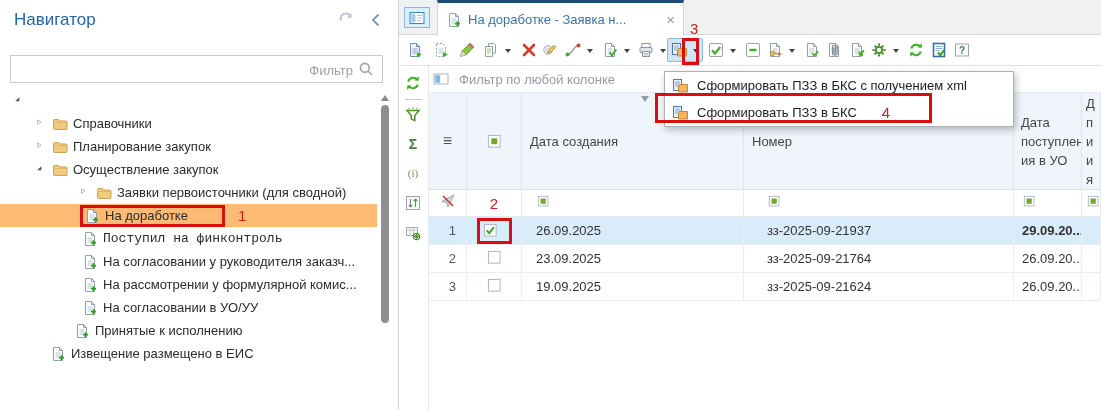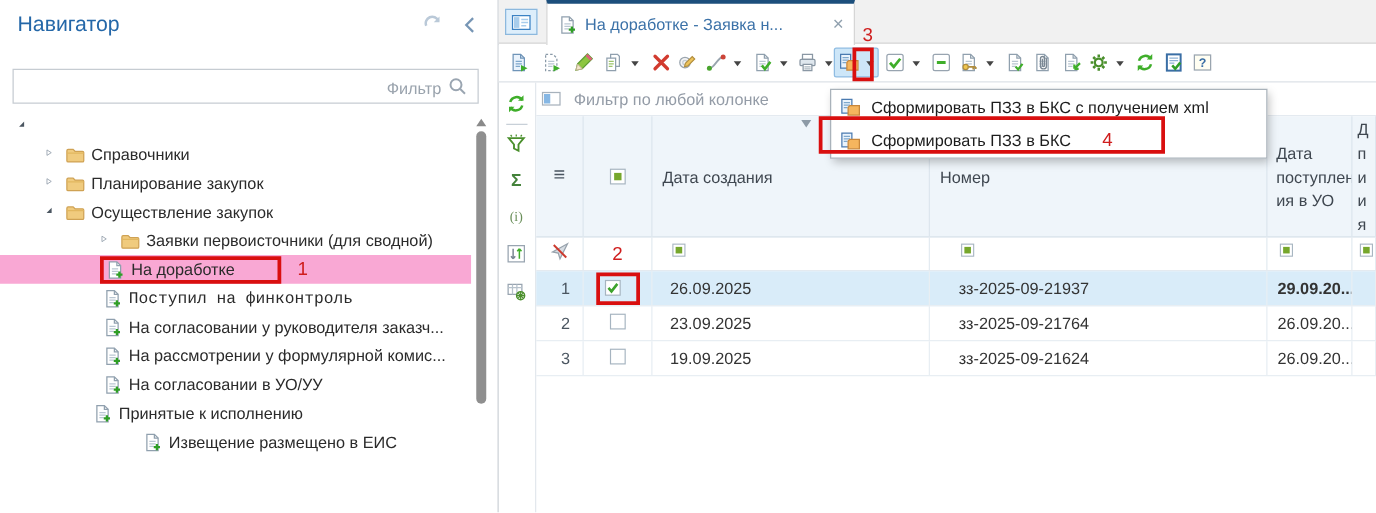--- a/index.html
+++ b/index.html
@@ -9,21 +9,21 @@
   
   .sidebar{position:absolute;left:0;top:0;width:399px;height:410px;background:#fff;border-right:1px solid #cdd2d7;box-sizing:border-box;}
   .sb-title{position:absolute;left:14px;top:10px;font-size:17px;color:#2467a8;}
   .sb-btn{position:absolute;top:10px;width:20px;height:20px;display:flex;align-items:center;justify-content:center;}
   .filter-box{position:absolute;left:10px;top:55px;width:373px;height:28px;border:1px solid #c6ccd2;box-sizing:border-box;background:#fff;}
   .filter-box input{border:0;outline:0;width:330px;height:24px;margin:1px 0 0 10px;font:13px "Liberation Sans",sans-serif;color:#b91c1c;background:transparent;text-align:right;}
   .filter-box input::placeholder{color:#9aa3ad;}
   .search-ic{position:absolute;right:8px;top:5px;}
   .tree{position:absolute;left:0;top:89px;width:377px;height:321px;overflow:hidden;}
   .tree-item{height:23px;display:flex;align-items:center;font-size:13px;color:#2b2b2b;white-space:nowrap;box-sizing:border-box;cursor:default;}
-  .tree-item.sel{background:#f9a8d4;}
+  .tree-item.sel{background:#fdba74;}
   .ar{width:13px;display:inline-flex;justify-content:center;margin-right:3px;flex:none;}
   .ic{display:inline-flex;width:16px;height:16px;flex:none;align-items:center;justify-content:center;}
   .tbox{display:inline-flex;align-items:center;gap:5px;padding:1px 2px;}
   .tbox.anno-border{border:3px solid #d90f0f;padding:0 34px 0 1px;margin:-1px 0;}
   .anno-num{color:#cf1d1d;font-size:15px;margin-left:13px;}
   .sb-scroll{position:absolute;left:378px;top:89px;width:14px;height:321px;}
   .sb-up{position:absolute;left:3px;top:2px;width:0;height:0;border:4px solid transparent;border-bottom:6px solid #8a8a8a;}
   .sb-thumb{position:absolute;left:3px;top:16px;width:8px;height:218px;background:#8f8f8f;border-radius:4px;}
 
   
@@ -242,21 +242,21 @@
               <svg width="16" height="16" viewBox="0 0 16 16">
                 <path d="M3.5 1.5h6l3 3v10h-9z" fill="#fff" stroke="#90a0ae"></path>
                 <path d="M9.5 1.5v3h3" fill="none" stroke="#90a0ae"></path>
                 <path d="M5.5 7h5M5.5 9h5M5.5 11h3.5" stroke="#b9c6d2" fill="none"></path>
                 <path d="M11.5 9.2v5M9 11.7h5" stroke="#2f9e25" stroke-width="1.8"></path>
               </svg>
             </span>
             <span class="tlab">Принятые к исполнению</span>
           </span>
         </div>
-        <div class="tree-item" style="padding-left: 112px;">
+        <div class="tree-item" style="padding-left: 48px;">
           <span class="tbox">
             <span class="ic">
               <svg width="16" height="16" viewBox="0 0 16 16">
                 <path d="M3.5 1.5h6l3 3v10h-9z" fill="#fff" stroke="#90a0ae"></path>
                 <path d="M9.5 1.5v3h3" fill="none" stroke="#90a0ae"></path>
                 <path d="M5.5 7h5M5.5 9h5M5.5 11h3.5" stroke="#b9c6d2" fill="none"></path>
                 <path d="M11.5 9.2v5M9 11.7h5" stroke="#2f9e25" stroke-width="1.8"></path>
               </svg>
             </span>
             <span class="tlab">Извещение размещено в ЕИС</span>

